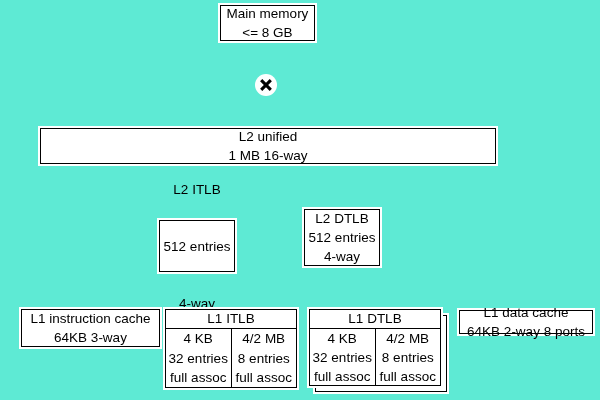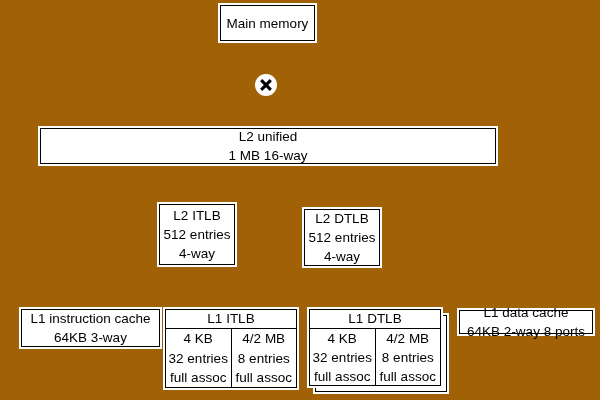--- a/index.html
+++ b/index.html
@@ -4,21 +4,21 @@
 <style>
   html, body {
     margin: 0;
     padding: 0;
     background: #000;
   }
   #canvas {
     position: relative;
     width: 600px;
     height: 400px;
-    background: #a16207;
+    background: #5eead4;
     font-family: "Liberation Sans", sans-serif;
     color: #000;
     overflow: hidden;
   }
   
   .box {
     position: absolute;
     background: #fff;
     box-shadow: inset 0 0 0 2px #fff, inset 0 0 0 3px #000;
     display: flex;
@@ -74,35 +74,36 @@
   .xsym {
     position: absolute;
     width: 24px;
     height: 24px;
   }
 
   
   #main-memory   { left: 218px; top: 3px;   width: 99px;  height: 40px; }
   #x-circle      { left: 254px; top: 73px; }
   #l2-unified    { left: 38px;  top: 126px; width: 460px; height: 40px; }
-  #l2-itlb       { left: 157px; top: 202px; width: 80px;  height: 65px; }
+  #l2-itlb       { left: 157px; top: 218px; width: 80px;  height: 56px; gap: 38px; }
   #l2-dtlb       { left: 302px; top: 207px; width: 80px;  height: 61px; }
   #l1-icache     { left: 19px;   top: 307px; width: 143px; height: 42px; }
   #l1-itlb       { left: 163px; top: 307px; width: 136px; height: 83px; }
   #l1-dtlb-back  { left: 313px; top: 313px; width: 136px; height: 81px; }
   #l1-dtlb       { left: 307px; top: 307px; width: 136px; height: 81px; }
   #l1-dcache     { left: 457px; top: 308px; width: 138px; height: 28px; }
 </style>
 </head>
 <body>
 
 <div id="canvas">
 
   <div id="main-memory" class="box">
     <div class="ln">Main memory</div>
+    <div class="ln">&lt;= 8 GB</div>
   </div>
 
   <svg id="x-circle" class="xsym" viewBox="0 0 24 24">
     <circle cx="12" cy="12" r="11" fill="#ffffff"></circle>
     <line x1="7.2" y1="7.2" x2="16.8" y2="16.8" stroke="#000000" stroke-width="3.1"></line>
     <line x1="16.8" y1="7.2" x2="7.2" y2="16.8" stroke="#000000" stroke-width="3.1"></line>
   </svg>
 
   <div id="l2-unified" class="box">
     <div class="ln">L2 unified</div>

